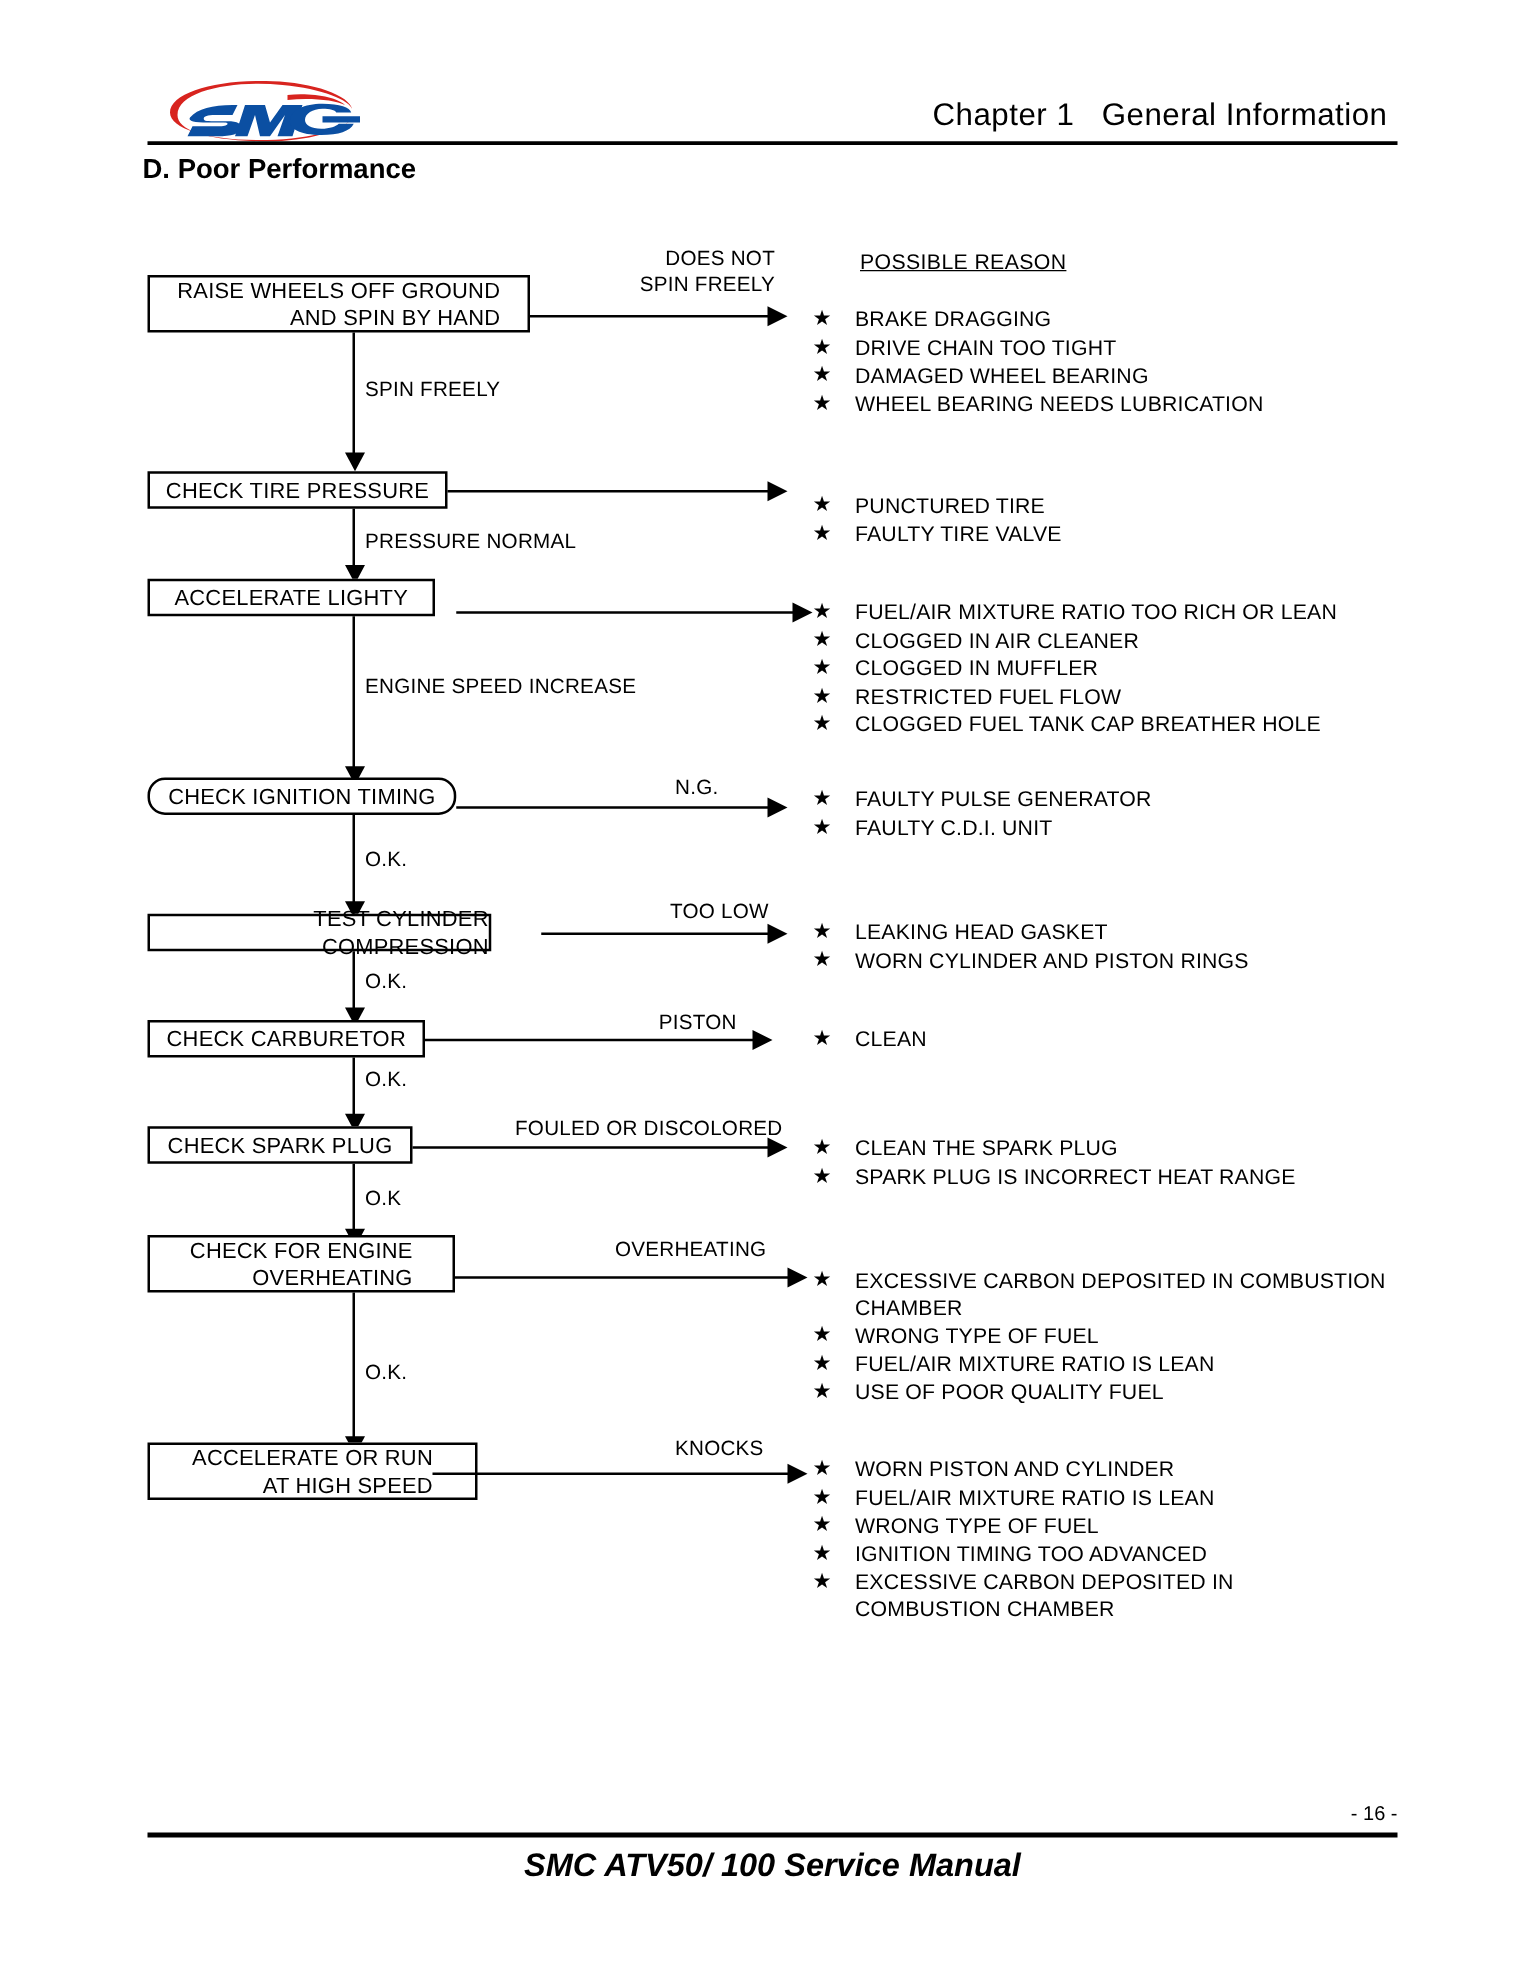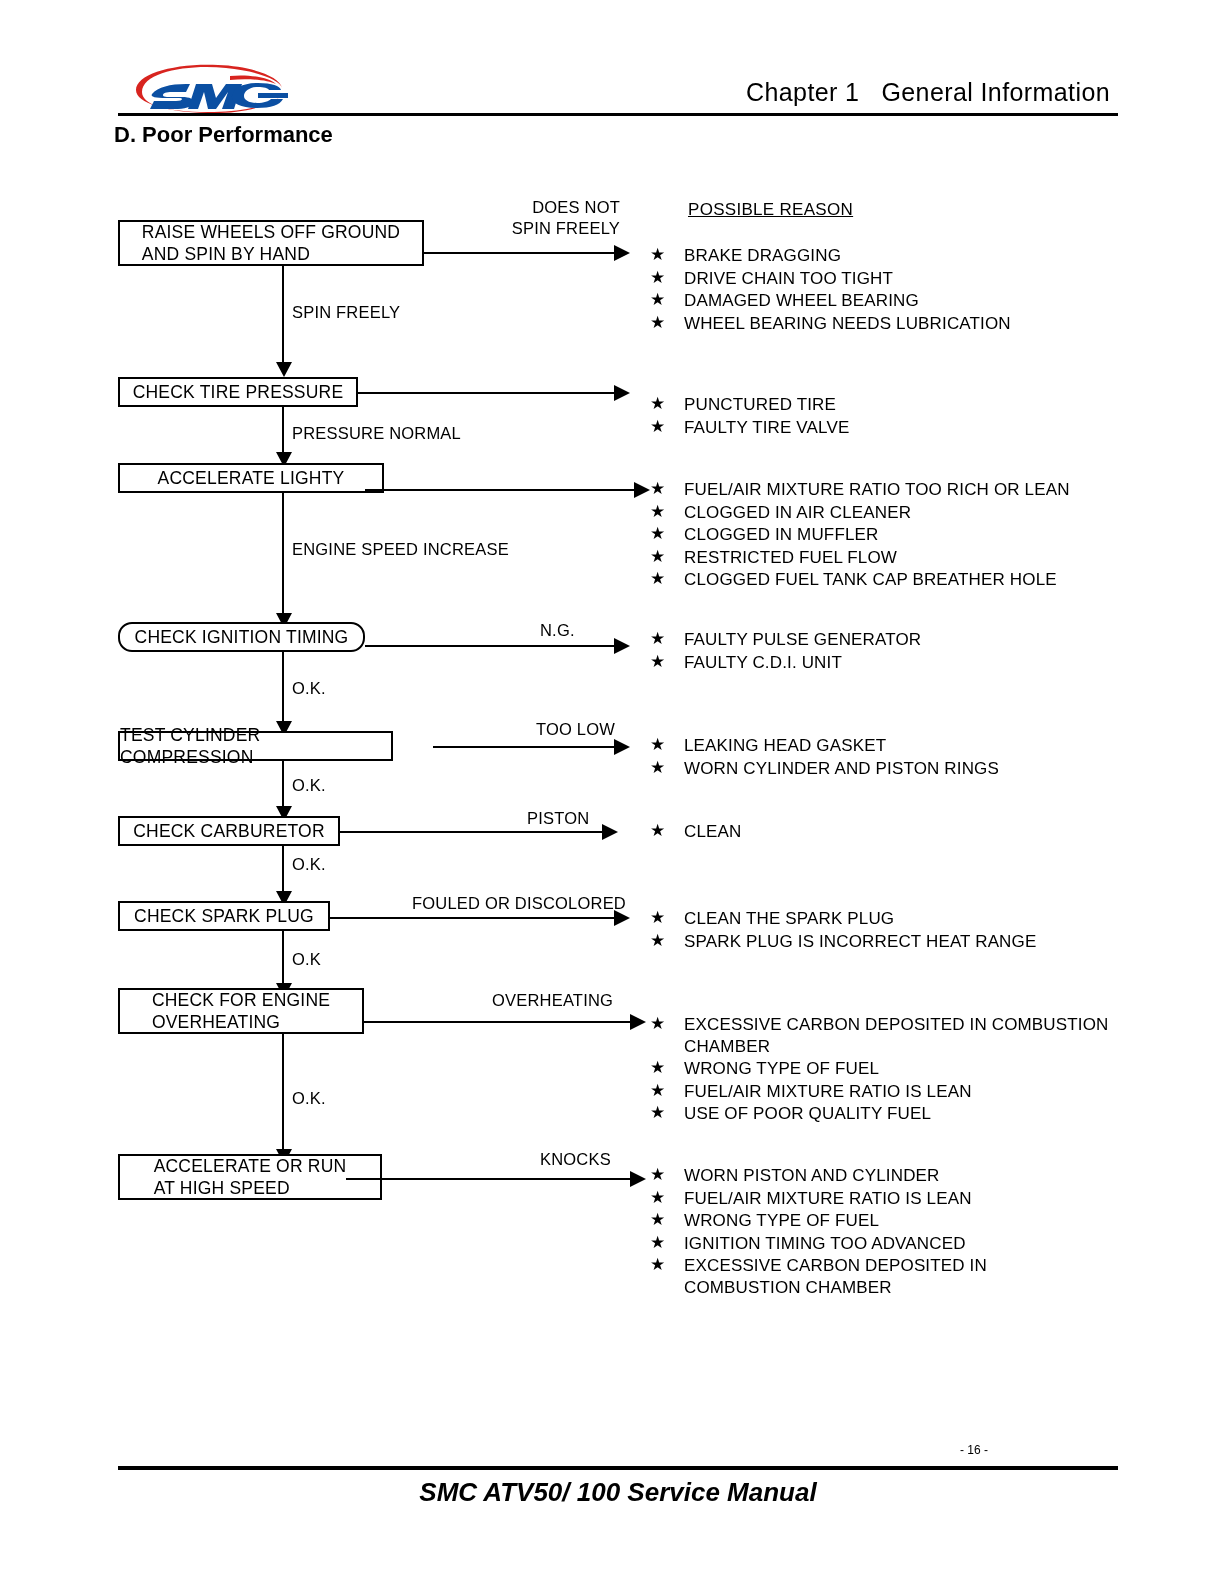--- a/index.html
+++ b/index.html
@@ -72,35 +72,35 @@
     text-align: center;
     font-size: 26px;
     font-weight: bold;
     font-style: italic;
   }
   .page-number {
     position: absolute;
     left: 960px;
     top: 1443px;
     width: 158px;
-    text-align: left;
-    font-size: 12px;
+    text-align: right;
+    font-size: 16px;
   }
 
   
   .fc { position: absolute; left: 0; top: 0; width: 1219px; height: 1582px; }
 
   .node {
     position: absolute;
     border: 2px solid #000000;
     background: #ffffff;
     display: flex;
     align-items: center;
     justify-content: center;
-    text-align: left;
+    text-align: right;
     font-size: 17.5px;
     line-height: 22px;
     letter-spacing: 0.2px;
     box-sizing: border-box;
     white-space: pre-line;
   }
 
   .hline {
     position: absolute;
     height: 2px;
@@ -208,21 +208,21 @@
     <div class="hline" style="left:358px; top:392px; width:258px;"></div>
     <div class="arrow-right" style="left:614px; top:385px;"></div>
     <div class="vline" style="left:282px; top:407px; height:50px;"></div>
     <div class="arrow-down" style="left:276px; top:452px;"></div>
     <div class="edge-label" style="left:292px; top:423px;">PRESSURE NORMAL</div>
     <div class="reason-group" style="left:650px; top:394px; width:470px;">
       <div class="reason-item"><span class="bullet">★</span><span>PUNCTURED TIRE</span></div>
       <div class="reason-item"><span class="bullet">★</span><span>FAULTY TIRE VALVE</span></div>
     </div>
 
-    <div class="node" style="left:118px; top:463px; width:266px; height:30px;">ACCELERATE LIGHTY</div>
+    <div class="node" style="left:118px; top:463px; width:230px; height:30px;">ACCELERATE LIGHTY</div>
     <div class="hline" style="left:365px; top:489px; width:271px;"></div>
     <div class="arrow-right" style="left:634px; top:482px;"></div>
     <div class="vline" style="left:282px; top:493px; height:124px;"></div>
     <div class="arrow-down" style="left:276px; top:613px;"></div>
     <div class="edge-label" style="left:292px; top:539px;">ENGINE SPEED INCREASE</div>
     <div class="reason-group" style="left:650px; top:479px; width:470px;">
       <div class="reason-item"><span class="bullet">★</span><span>FUEL/AIR MIXTURE RATIO TOO RICH OR LEAN</span></div>
       <div class="reason-item"><span class="bullet">★</span><span>CLOGGED IN AIR CLEANER</span></div>
       <div class="reason-item"><span class="bullet">★</span><span>CLOGGED IN MUFFLER</span></div>
       <div class="reason-item"><span class="bullet">★</span><span>RESTRICTED FUEL FLOW</span></div>

